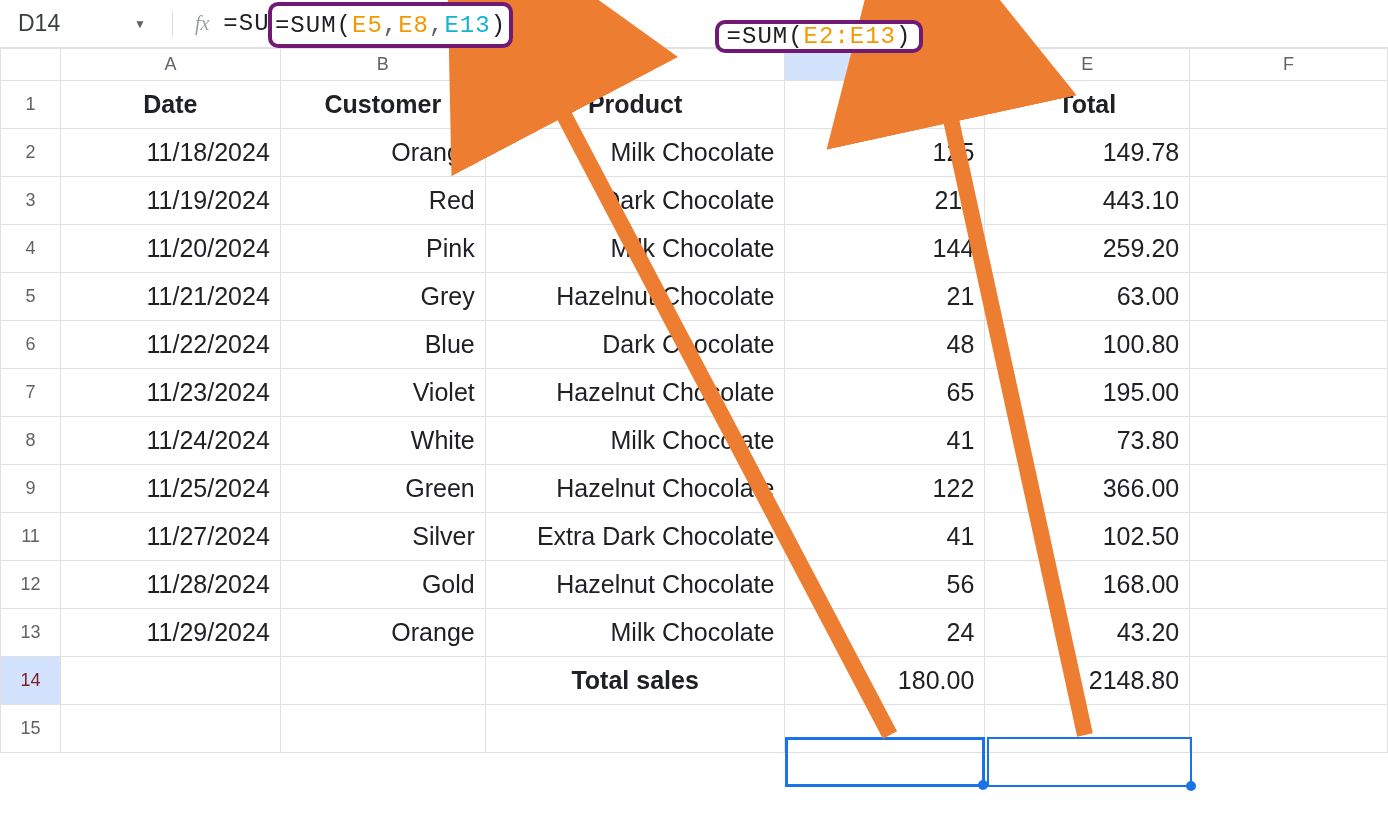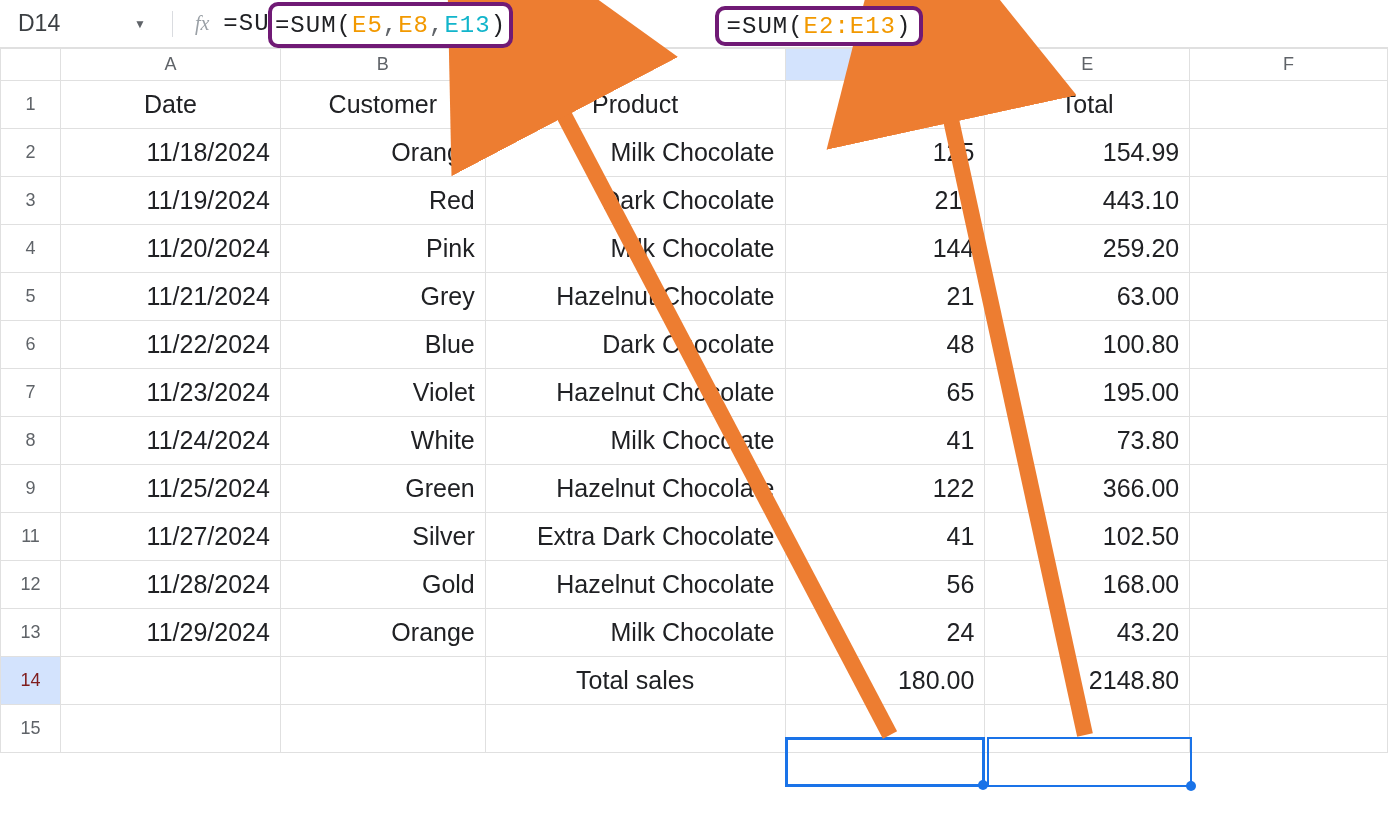--- a/index.html
+++ b/index.html
@@ -60,21 +60,21 @@
     border: 4px solid #701a75;
     border-radius: 10px;
     background: #fff;
     display: flex;
     align-items: center;
     justify-content: center;
     padding: 4px 12px;
     z-index: 20;
   }
   .annot1 { left: 268px; top: 2px; width: 245px; height: 46px; }
-  .annot2 { left: 715px; top: 6px; width: 208px; height: 40px; }
+  .annot2 { left: 715px; top: 20px; width: 208px; height: 33px; }
 
   
   .grid {
     position: relative;
   }
   table.sheet {
     border-collapse: collapse;
     table-layout: fixed;
   }
   .sheet th, .sheet td {
@@ -102,21 +102,21 @@
     width: 60px;
   }
   .corner { width:60px; background:#fff; }
   .colA { width:220px; }
   .colB { width:205px; }
   .colC { width:300px; }
   .colD { width:200px; }
   .colE { width:205px; }
   .colF { width:198px; }
 
-  .hbold { font-weight:400; }
+  .hbold { font-weight:700; }
   .ta-center { text-align:center; }
   .ta-right { text-align:right; }
 
   
   .rowhead.sel, thead th.sel {
     background: #d3e3fd;
     color: #7f1d1d;
   }
   
   .selbox {
@@ -195,21 +195,21 @@
       <td class="hbold ta-center">Total</td>
       <td></td>
     </tr>
 
     <tr>
       <td class="rowhead">2</td>
       <td class="ta-right">11/18/2024</td>
       <td class="ta-right">Orange</td>
       <td class="ta-right">Milk Chocolate</td>
       <td class="ta-right">125</td>
-      <td class="ta-right">154.99</td>
+      <td class="ta-right">149.78</td>
       <td></td>
     </tr>
     <tr>
       <td class="rowhead">3</td>
       <td class="ta-right">11/19/2024</td>
       <td class="ta-right">Red</td>
       <td class="ta-right">Dark Chocolate</td>
       <td class="ta-right">211</td>
       <td class="ta-right">443.10</td>
       <td></td>

